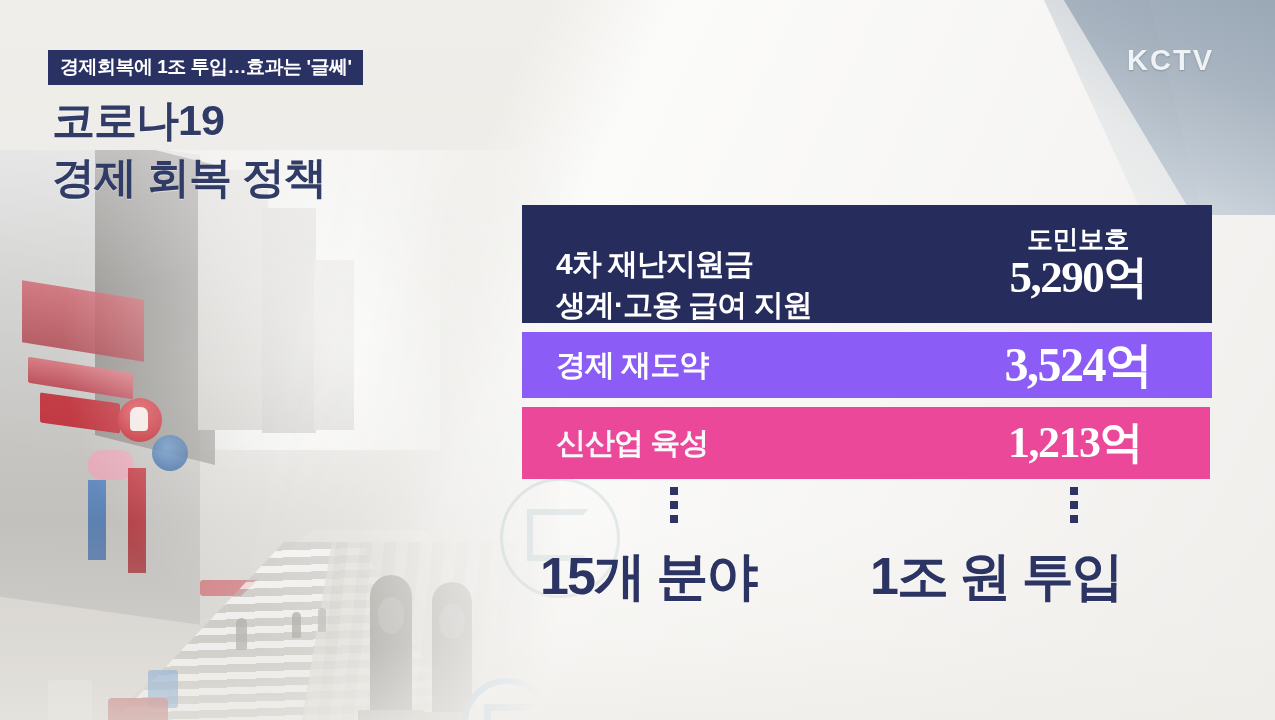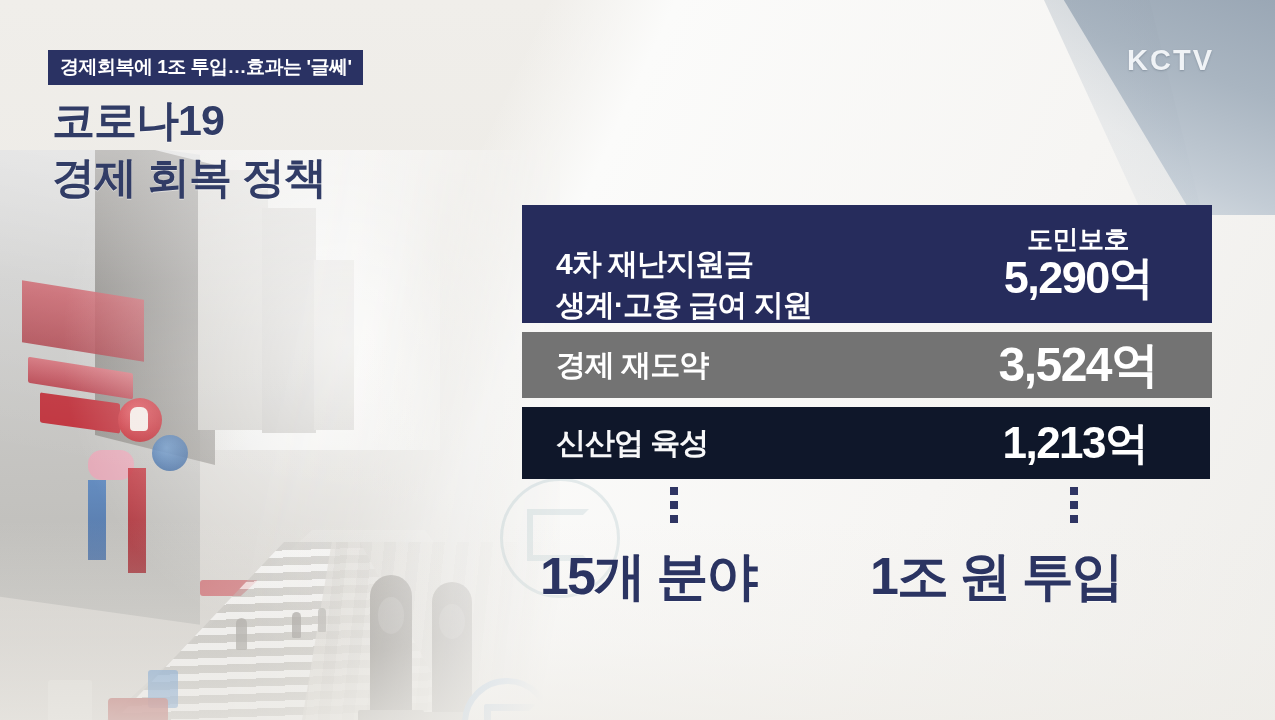--- a/index.html
+++ b/index.html
@@ -272,44 +272,44 @@
   }
   .row .value-wrap {
     flex: 0 0 auto;
     text-align: center;
     color: #ffffff;
   }
   .row .value-top {
     font-size: 26px; font-weight: bold; line-height: 1.1; letter-spacing: -0.5px;
   }
   .row .value {
-    font-size: 45px; font-weight: bold; line-height: 1.05; letter-spacing: -1.5px;
+    font-size: 45px; font-weight: bold; line-height: 1.05; letter-spacing: -1.5px; font-family: Liberation Serif, serif;
   }
 
   .row.r1 {
     height: 118px;
     background: #262c5c;
     padding: 0 14px 0 34px;
   }
   .row.r1 .label { font-size: 30px; line-height: 1.38; margin-top: 40px; }
   .row.r1 .value-wrap { width: 240px; padding-bottom: 2px; }
 
   .row.r2 {
     height: 66px;
-    background: #737373;
+    background: #8b5cf6;
     padding: 0 14px 0 34px;
   }
   .row.r2 .label { font-size: 30px; }
   .row.r2 .value-wrap { width: 240px; }
   .row.r2 .value { font-size: 48px; }
 
   .row.r3 {
     height: 72px;
     width: 688px;
-    background: #0f172a;
+    background: #ec4899;
     padding: 0 16px 0 34px;
   }
   .row.r3 .label { font-size: 30px; color: #f7f8f9; }
   .row.r3 .value-wrap { width: 238px; }
   .row.r3 .value { font-size: 44px; color: #ffffff; }
 
   
   .dots {
     position: absolute;
     width: 8px;

